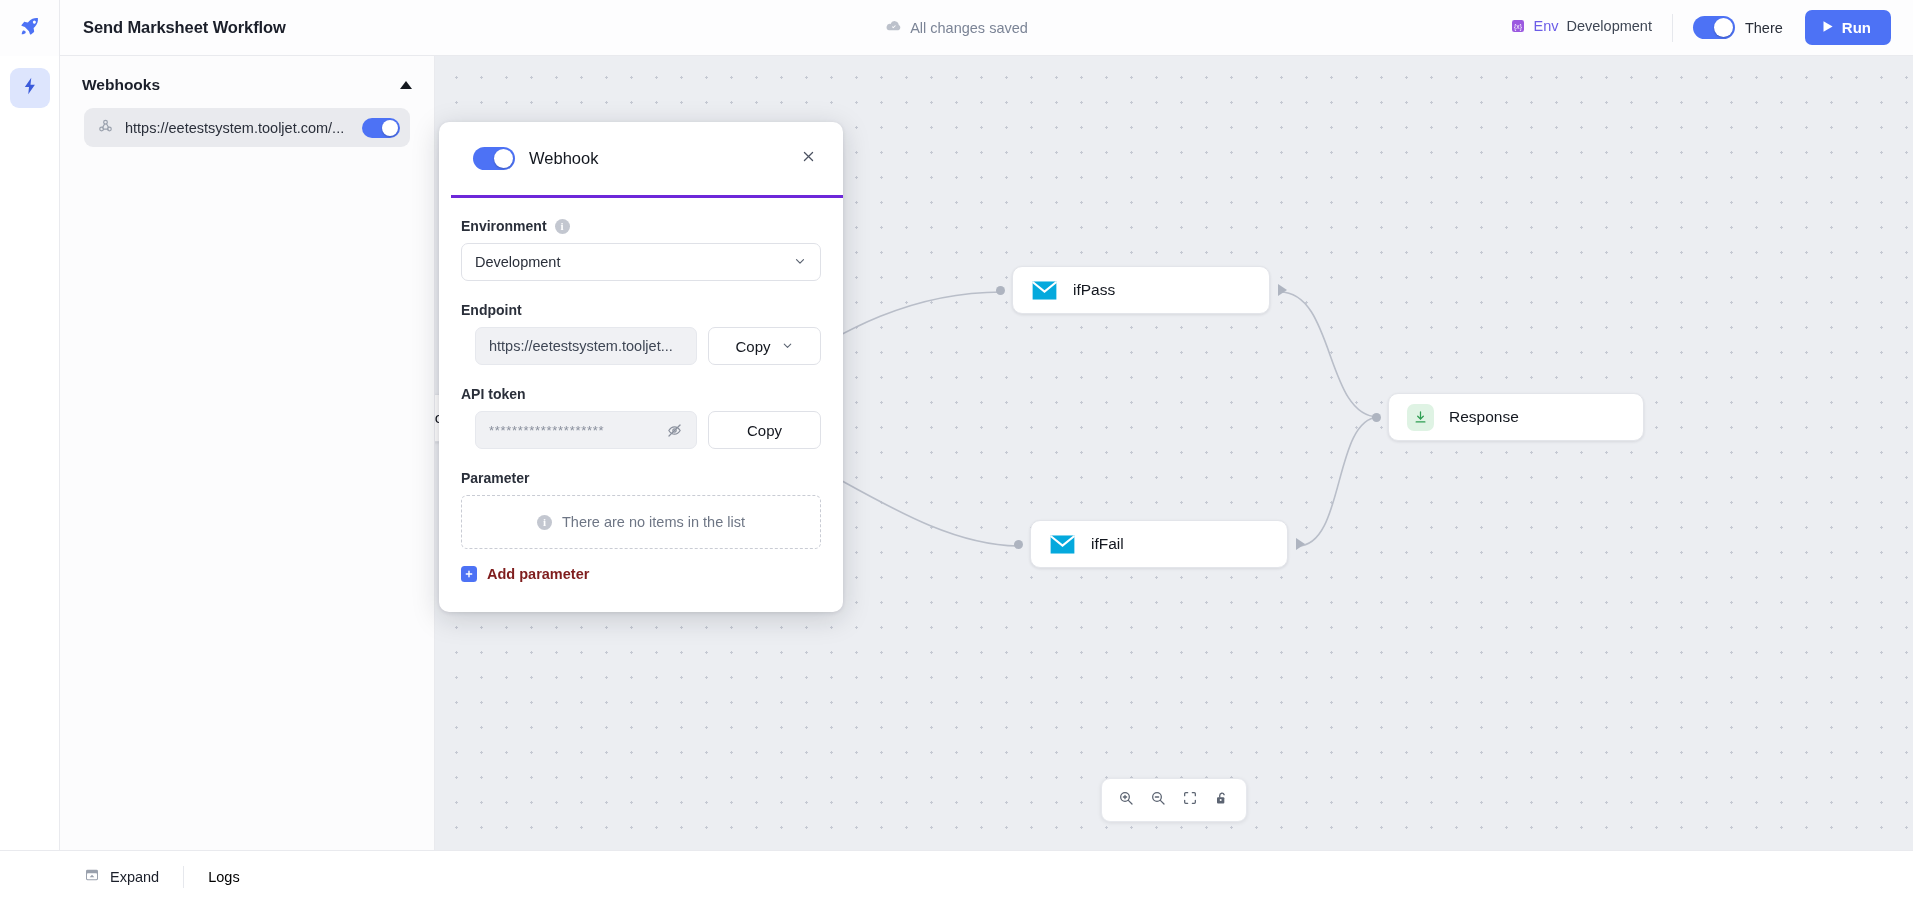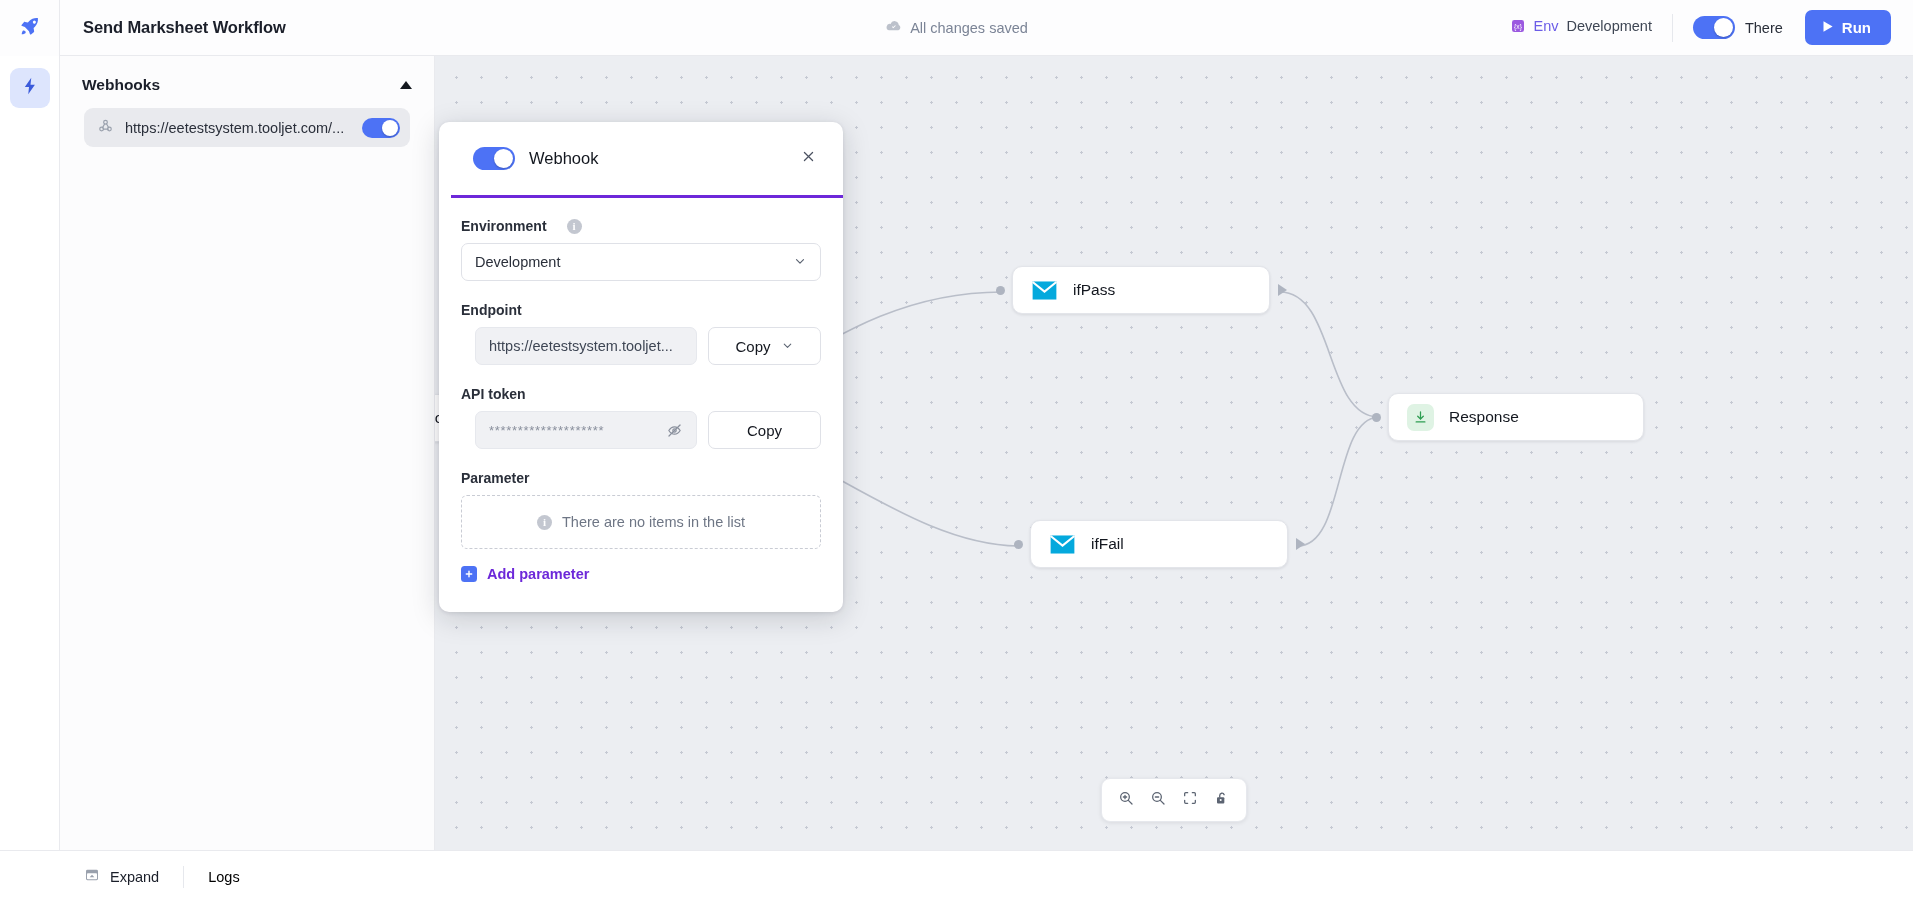--- a/index.html
+++ b/index.html
@@ -184,21 +184,21 @@
     padding: 0 22px; gap: 14px;
     border-bottom: 3px solid #6d28d9;
     margin-left: 12px;
   }
   .modal-title { font-size: 16.5px; font-weight: 500; color: #13171f; flex: 1; }
   .close-btn { width: 26px; height: 26px; display: flex; align-items: center; justify-content: center; cursor: pointer; }
   .modal-body { padding: 20px 22px 30px 22px; }
 
   .field-label {
     font-size: 14px; font-weight: 700; color: #2a2f3a;
-    margin-bottom: 9px; display: flex; align-items: center; gap: 20px;
+    margin-bottom: 9px; display: flex; align-items: center; gap: 8px;
   }
   .info-dot {
     width: 15px; height: 15px; border-radius: 50%; background: #c3c7d0;
     color: #fff; font-size: 11px; font-weight: 700;
     display: flex; align-items: center; justify-content: center;
     font-family: "Liberation Serif", serif; flex: none;
   }
   .select-box {
     height: 38px; border: 1px solid #dfe1e7; border-radius: 7px;
     background: #fff; display: flex; align-items: center;
@@ -234,21 +234,21 @@
 
   .empty-list {
     border: 1.6px dashed #c9ccd4; border-radius: 6px;
     height: 54px; display: flex; align-items: center; justify-content: center;
     gap: 10px; font-size: 14.5px; color: #6e7685;
     margin-top: 2px;
   }
   .add-param {
     display: flex; align-items: center; gap: 10px;
     margin-top: 17px; cursor: pointer;
-    font-size: 14.5px; font-weight: 700; color: #6d28d9;
+    font-size: 14.5px; font-weight: 700; color: #7f1d1d;
   }
   .plus-sq {
     width: 16px; height: 16px; border-radius: 3.5px; background: #4d72f5;
     display: flex; align-items: center; justify-content: center; flex: none;
   }
 
   
   .bottombar {
     height: 52px; min-height: 52px;
     border-top: 1px solid #e9eaee;

